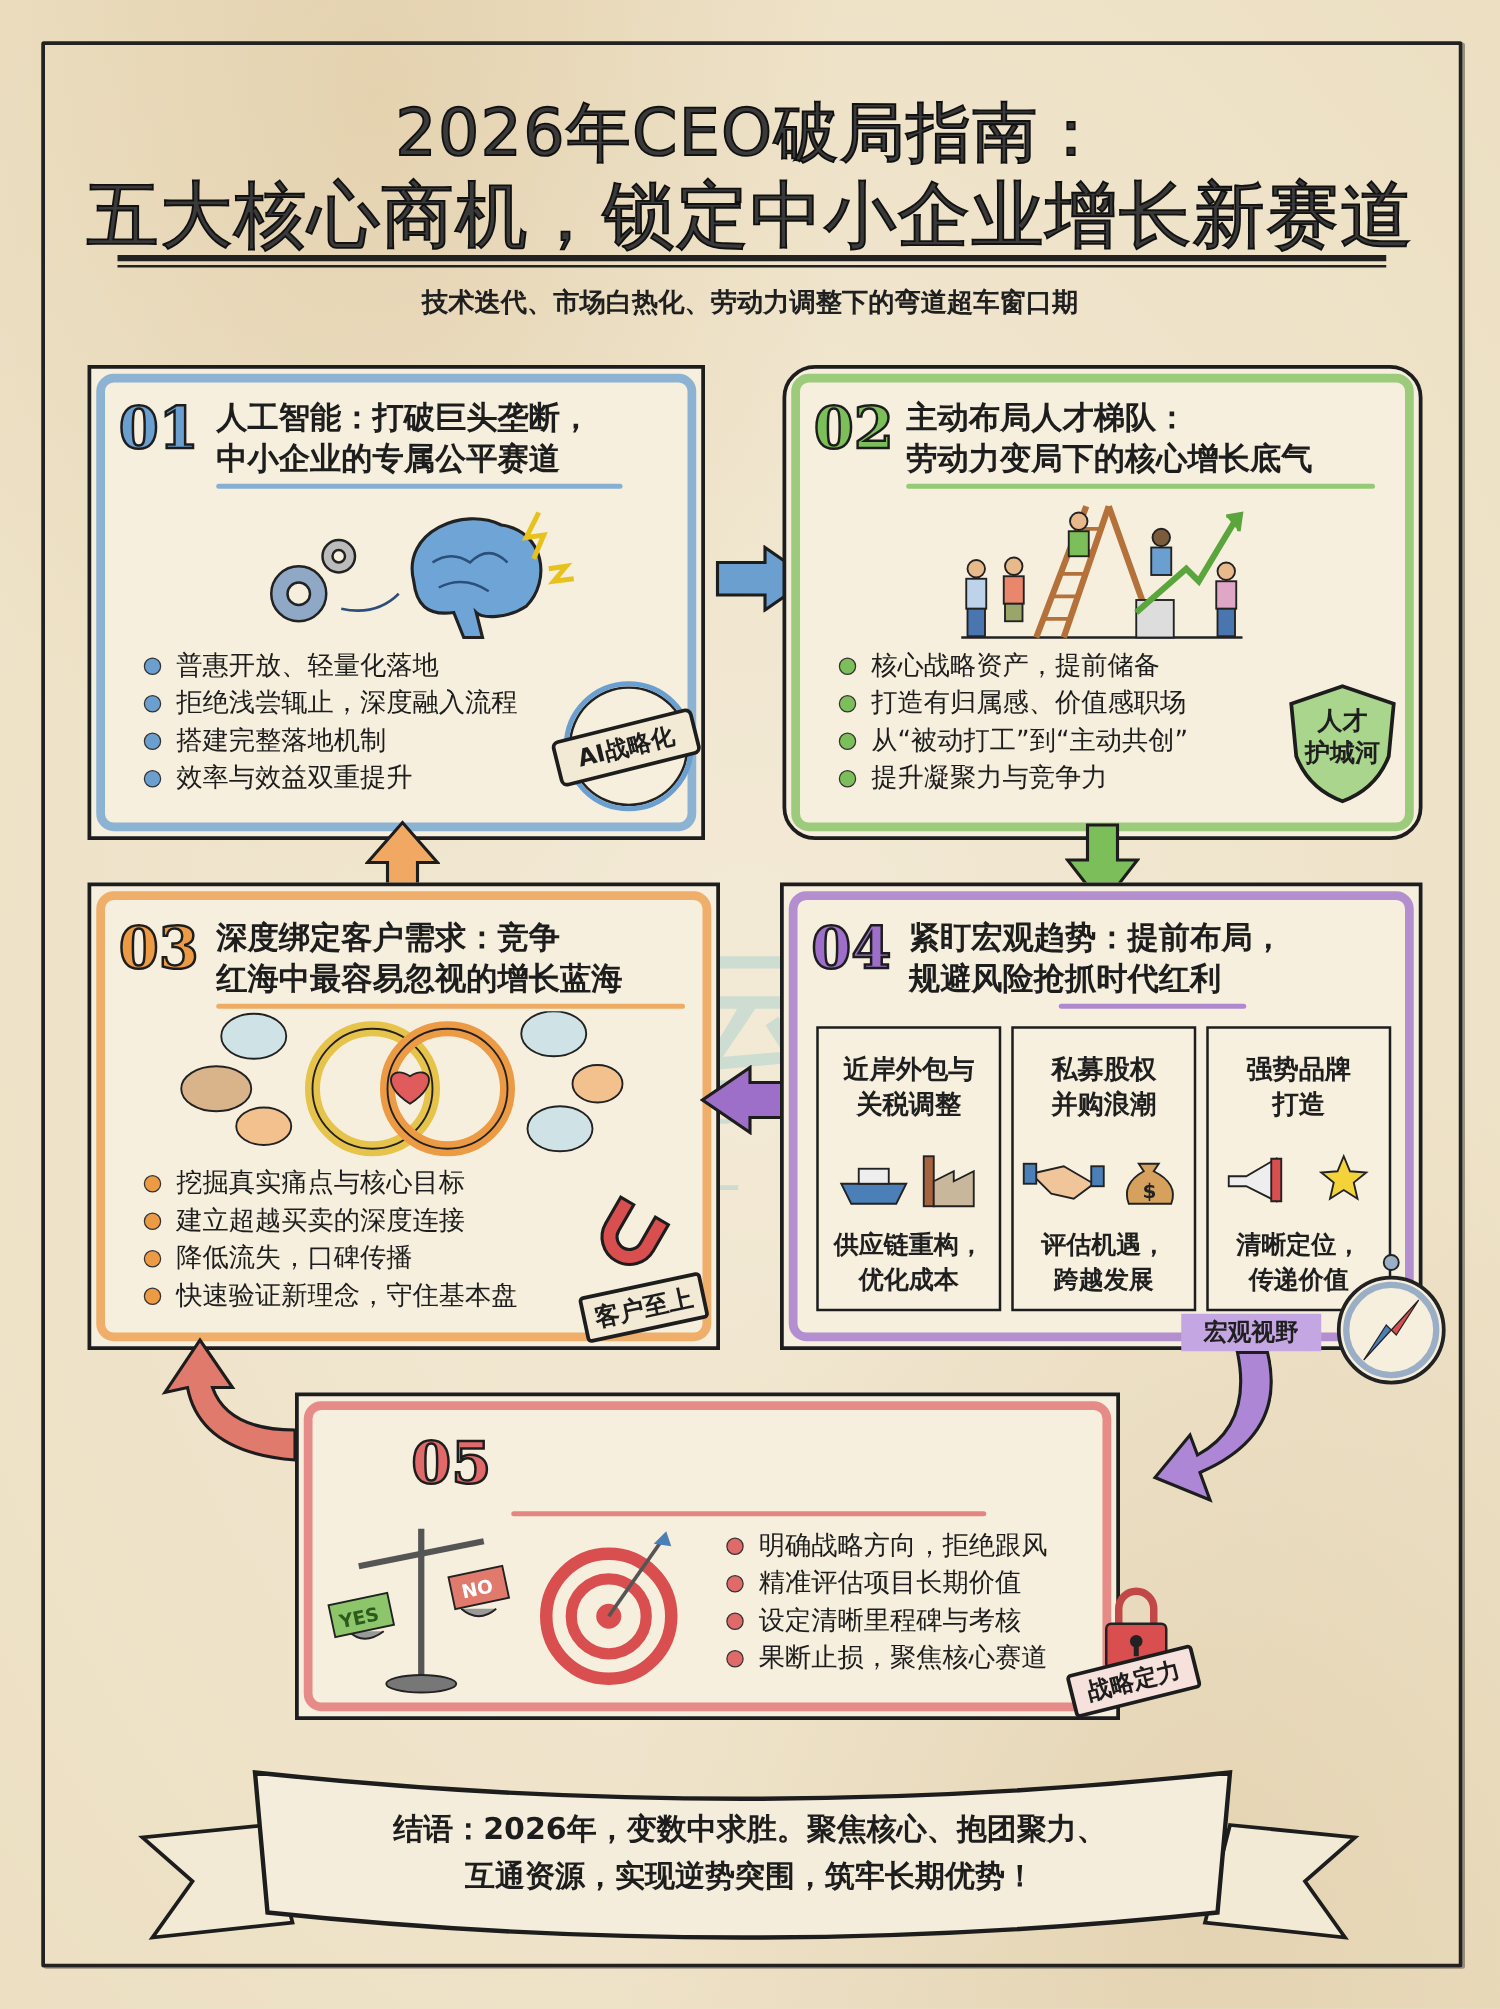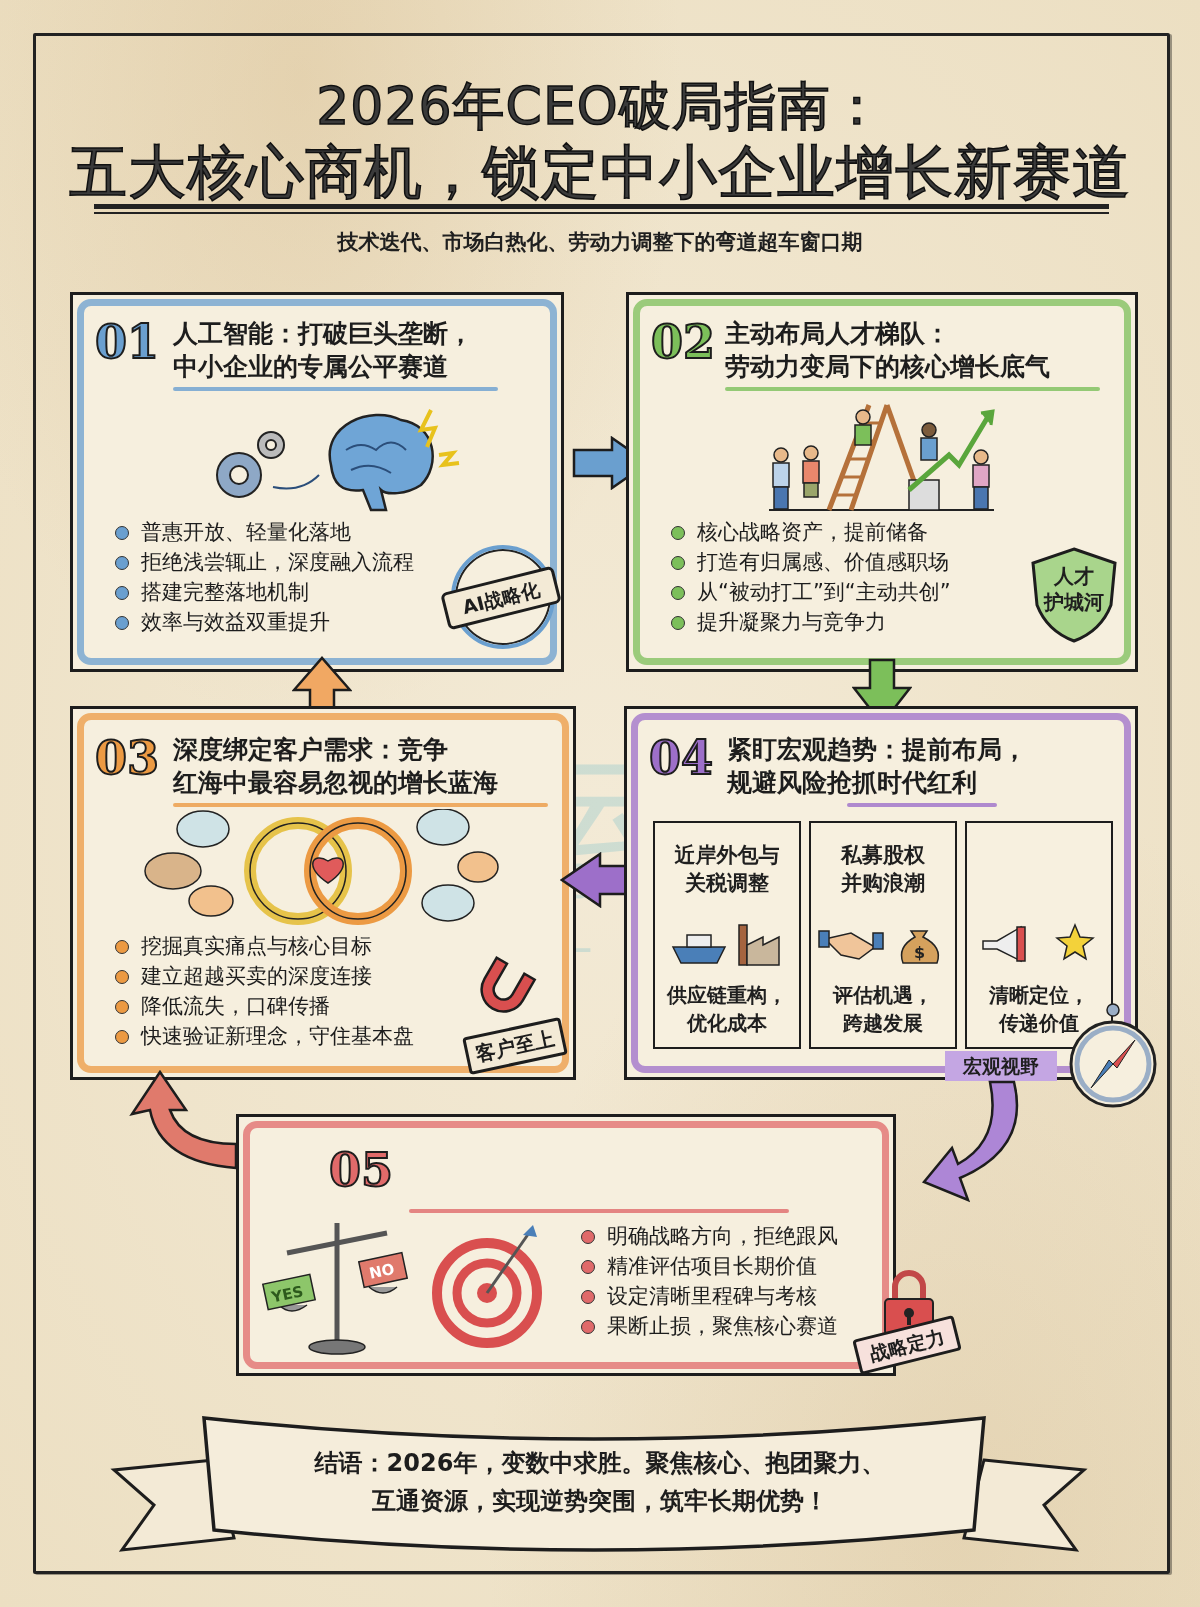--- a/index.html
+++ b/index.html
@@ -54,21 +54,21 @@
   }
   .card .underline { position: absolute; height: 4px; background: var(--c); opacity: .8; border-radius: 2px; }
   .card ul { position: absolute; list-style: none; }
   .card li { font-size: 21px; font-weight: normal; line-height: 30px; position: relative; padding-left: 28px; color: #1d1d1d; }
   .card li::before {
     content: ""; position: absolute; left: 2px; top: 9px; width: 12px; height: 12px;
     border-radius: 50%; background: var(--c); border: 1.5px solid #333;
   }
 
   #c1 { --c: #6a9fcf; left: 70px; top: 292px; width: 494px; height: 380px; }
-  #c2 { --c: #7cbf5a; left: 626px; top: 292px; width: 512px; height: 380px; }
+  #c2 { --c: #7cbf5a; left: 626px; top: 292px; width: 512px; height: 380px; border-radius: 26px; }
   #c3 { --c: #ec9a43; left: 70px; top: 706px; width: 506px; height: 374px; }
   #c4 { --c: #9d6fc9; left: 624px; top: 706px; width: 514px; height: 374px; }
   #c5 { --c: #e06a6a; left: 236px; top: 1114px; width: 660px; height: 262px; }
 
   .stamp {
     position: absolute; font-weight: bold; color: #1d1d1d; text-align: center;
     border: 3px solid #1d1d1d; background: #f3ead6;
   }
   .subbox {
     position: absolute; top: 112px; width: 148px; height: 228px;
@@ -283,20 +283,24 @@
         <text x="103" y="47" font-size="16" font-weight="bold" fill="#222" font-family="DejaVu Sans, sans-serif">$</text>
       </svg>
     </div>
     <div class="b">
         <div>评估机遇，</div>
         <div>跨越发展</div>
       </div>
   </div>
 
   <div class="subbox" style="left:338px">
+    <div class="t">
+        <div>强势品牌</div>
+        <div>打造</div>
+      </div>
     <div class="icons">
       <svg width="148" height="60">
         <path d="M16 30 L30 30 L54 16 L54 50 L30 38 L16 38 Z" fill="#eee" stroke="#222" stroke-width="1.5"></path>
         <path d="M50 16 L58 16 L58 50 L50 50 Z" fill="#d94f4f" stroke="#222" stroke-width="1.5"></path>
         <path d="M108 14 L113 26 L126 27 L116 35 L119 48 L108 41 L97 48 L100 35 L90 27 L103 26 Z" fill="#f3d23a" stroke="#222" stroke-width="1.5"></path>
       </svg>
     </div>
     <div class="b">
         <div>清晰定位，</div>
         <div>传递价值</div>

